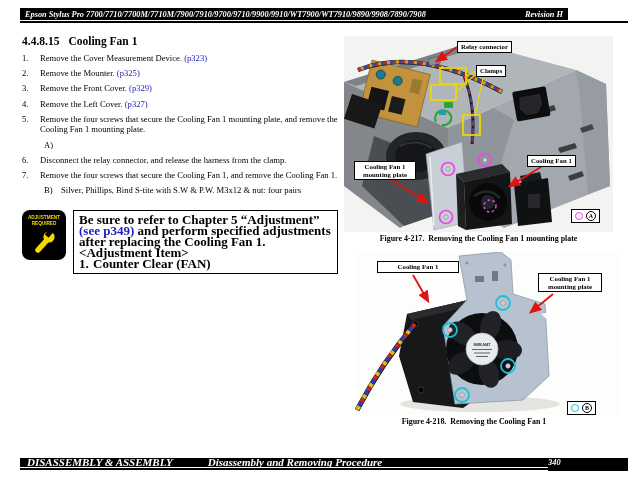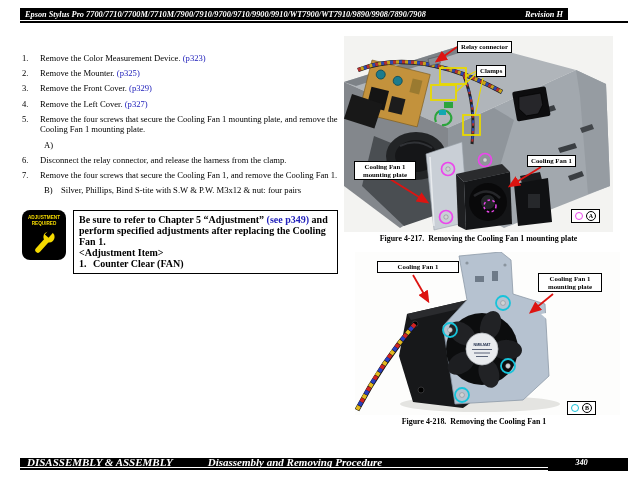--- a/index.html
+++ b/index.html
@@ -12,42 +12,42 @@
     font-style:italic;font-weight:bold;font-size:8.3px;white-space:nowrap;}
   .hdr-rule{position:absolute;left:20px;top:21px;width:608px;height:2px;background:#000;}
 
   
   .ftr-bar{position:absolute;left:20px;top:458px;width:608px;height:9px;background:#000;color:#fff;
     font-style:italic;font-weight:bold;font-size:11px;line-height:9px;}
   .ftr-left{position:absolute;left:7px;top:0;}
   .ftr-center{position:absolute;left:170px;width:210px;text-align:center;top:0;}
   .ftr-rule{position:absolute;left:20px;top:468px;width:608px;height:2px;background:#000;}
   .ftr-tab{position:absolute;left:548px;top:458px;width:80px;height:13px;background:#000;color:#fff;
-    font-style:italic;font-weight:bold;font-size:8.4px;line-height:10px;text-align:center;
+    font-style:italic;font-weight:bold;font-size:8.4px;line-height:10px;text-align:left;
     padding-right:13px;box-sizing:border-box;}
 
   
   .title{position:absolute;left:22px;top:35px;font-weight:bold;font-size:11.5px;}
   .title .sp{margin-left:9px;}
   .steps{position:absolute;left:22px;top:53px;width:318px;font-size:8.6px;line-height:10.6px;}
   .step{display:flex;margin-bottom:4.6px;}
   .step .n{flex:0 0 18px;}
   .step .t{flex:1;}
   .step.sub{padding-left:22px;}
   .step.sub .n{flex:0 0 17px;}
   .ref{color:#2222bb;}
 
   
   .adj{position:absolute;left:22px;top:210px;width:316px;display:flex;align-items:flex-start;}
   .adj-badge{width:44px;height:50px;background:#000;border-radius:8px;color:#f5da00;text-align:center;
     font-family:"Liberation Sans",sans-serif;font-size:4.7px;font-weight:bold;line-height:5.8px;
     padding-top:5px;box-sizing:border-box;flex:0 0 44px;}
   .adj-badge svg{display:block;margin:2px auto 0;}
   .adj-box{flex:1;margin-left:7px;border:1px solid #000;padding:3px 5px 4px 5px;font-weight:bold;
-    font-size:10px;line-height:11px;}
+    font-size:13px;line-height:11px;}
   .adj-item{display:flex;}
   .adj-item .n{flex:0 0 14px;}
 
   
   .fig{position:absolute;}
   #fig1{left:344px;top:36px;width:269px;height:196px;}
   #fig2{left:355px;top:252px;width:265px;height:163px;}
   .fig svg.photo{position:absolute;left:0;top:0;}
   .pl{position:absolute;background:#fff;border:1px solid #000;font-weight:bold;font-size:6.8px;
     line-height:7.6px;padding:1px 3px;text-align:center;white-space:nowrap;}
@@ -65,25 +65,28 @@
 <body>
 
 <div id="page">
 
   <div class="hdr-bar">
     <span>Epson Stylus Pro 7700/7710/7700M/7710M/7900/7910/9700/9710/9900/9910/WT7900/WT7910/9890/9908/7890/7908</span>
     <span>Revision H</span>
   </div>
   <div class="hdr-rule"></div>
 
+  <div class="title">
+    <span>4.4.8.15</span><span class="sp">Cooling Fan 1</span>
+  </div>
 
   <div class="steps">
     <div class="step">
       <span class="n">1.</span>
-      <span class="t"><span>Remove the Color Measurement Device. </span><span class="ref">(p323)</span></span>
+      <span class="t"><span>Remove the Cover Measurement Device. </span><span class="ref">(p323)</span></span>
     </div>
     <div class="step">
       <span class="n">2.</span>
       <span class="t"><span>Remove the Mounter. </span><span class="ref">(p325)</span></span>
     </div>
     <div class="step">
       <span class="n">3.</span>
       <span class="t"><span>Remove the Front Cover. </span><span class="ref">(p329)</span></span>
     </div>
     <div class="step">

